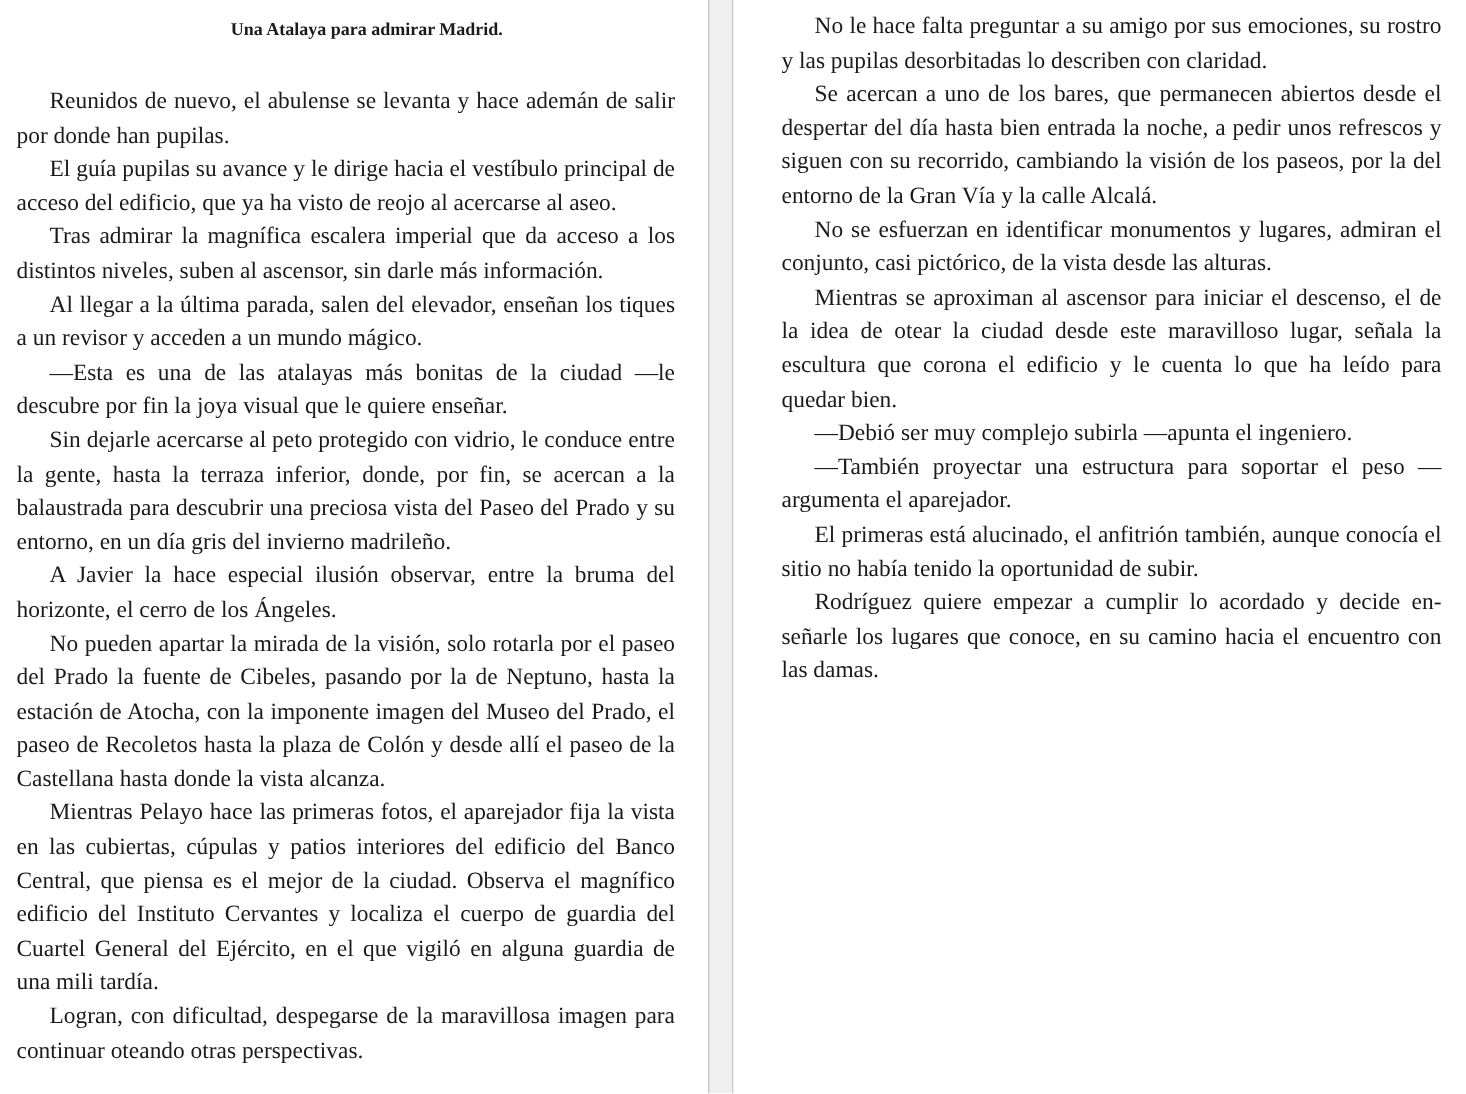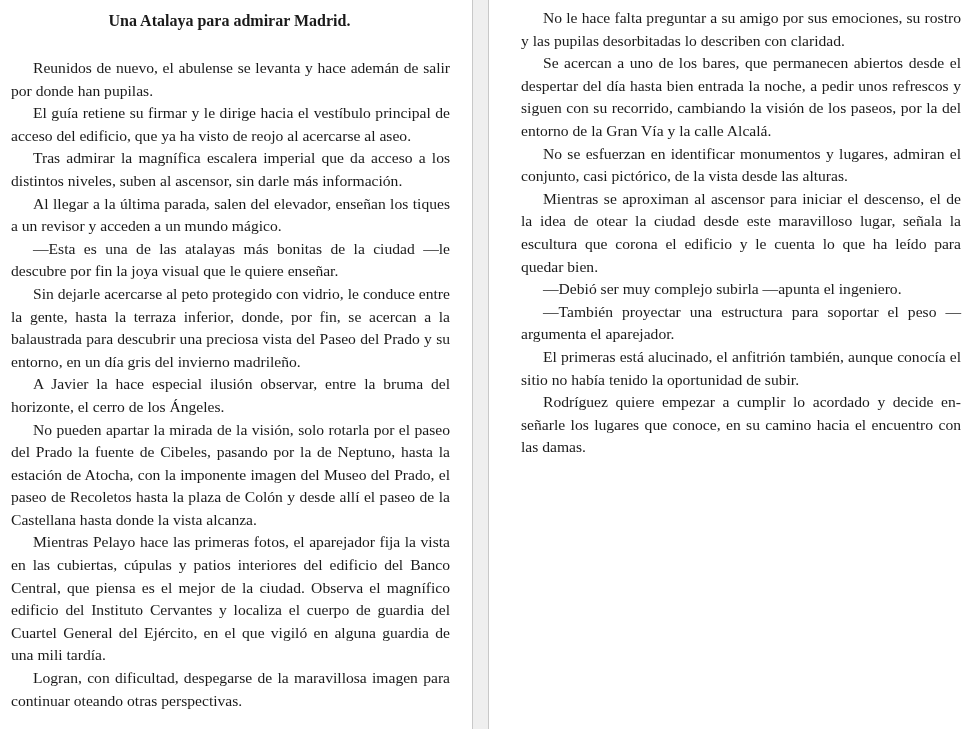--- a/index.html
+++ b/index.html
@@ -6,32 +6,32 @@
   body { width:977px; height:729px; overflow:hidden; background:#ffffff; position:relative;
          font-family:"Liberation Serif","DejaVu Serif",serif; color:#1a1a1a; }
   .page { position:absolute; top:0; height:729px; background:#fff; }
   #page-left { left:0; width:472px; }
   #page-right { left:489px; width:488px;padding-left:44px; }
   .gutter { position:absolute; left:472px; top:0; width:17px; height:729px; background:#efefef;
             border-left:1px solid #c8c8c8; border-right:1px solid #c8c8c8; box-sizing:border-box; }
   .text { position:absolute; font-size:15.6px; line-height:22.6px; text-align:justify; }
   #page-left .text { left:11px; width:439px; top:57px; }
   #page-right .text { left:32px; width:440px; top:7px; }
-  .title { position:absolute; left:10px; width:439px; top:12px; text-align:center; font-weight:bold;
-           font-size:16px; }
+  .title { position:absolute; left:25px; width:439px; top:12px; text-align:center; font-weight:bold;
+           font-size:12px; }
   p { margin:0; text-indent:22px; }
 </style>
 </head>
 <body>
 
 <div class="page" id="page-left">
   <div class="title">Una Atalaya para admirar Madrid.</div>
   <div class="text">
     <p>Reunidos de nuevo, el abulense se levanta y hace ademán de salir por donde han pupilas.</p>
-    <p>El guía retiene su firmar y le dirige hacia el vestíbulo principal de acceso del edificio, que ya ha visto de reojo al acercarse al aseo.</p>
+    <p>El guía pupilas su avance y le dirige hacia el vestíbulo principal de acceso del edificio, que ya ha visto de reojo al acercarse al aseo.</p>
     <p>Tras admirar la magnífica escalera imperial que da acceso a los distintos niveles, suben al ascensor, sin darle más información.</p>
     <p>Al llegar a la última parada, salen del elevador, enseñan los tiques a un revisor y acceden a un mundo mágico.</p>
     <p>—Esta es una de las atalayas más bonitas de la ciudad —le descubre por fin la joya visual que le quiere enseñar.</p>
     <p>Sin dejarle acercarse al peto protegido con vidrio, le conduce entre la gente, hasta la terraza inferior, donde, por fin, se acercan a la balaustrada para descubrir una preciosa vista del Paseo del Prado y su entorno, en un día gris del invierno madrileño.</p>
     <p>A Javier la hace especial ilusión observar, entre la bruma del horizonte, el cerro de los Ángeles.</p>
     <p>No pueden apartar la mirada de la visión, solo rotarla por el paseo del Prado la fuente de Cibeles, pasando por la de Neptuno, hasta la estación de Atocha, con la imponente imagen del Museo del Prado, el paseo de Recoletos hasta la plaza de Colón y desde allí el paseo de la Castellana hasta donde la vista alcanza.</p>
     <p>Mientras Pelayo hace las primeras fotos, el aparejador fija la vista en las cubiertas, cúpulas y patios interiores del edificio del Banco Central, que piensa es el mejor de la ciudad. Observa el magnífico edificio del Instituto Cervantes y localiza el cuerpo de guardia del Cuartel General del Ejército, en el que vigiló en alguna guardia de una mili tardía.</p>
     <p>Logran, con dificultad, despegarse de la maravillosa imagen para continuar oteando otras perspectivas.</p>
   </div>
 </div>

